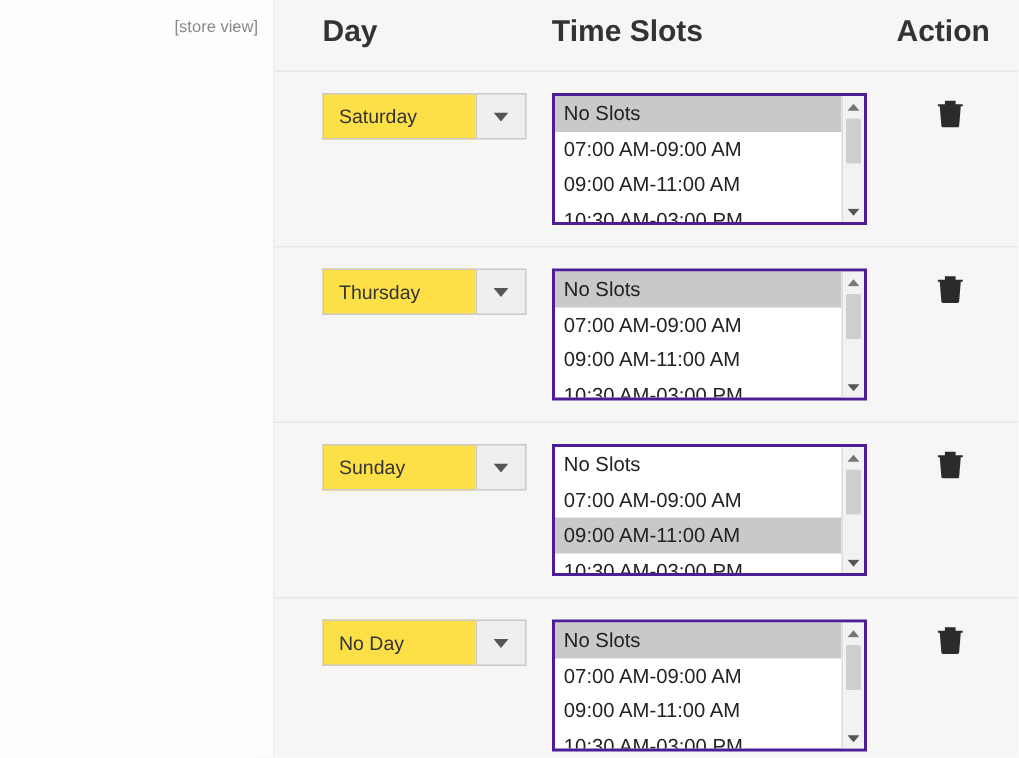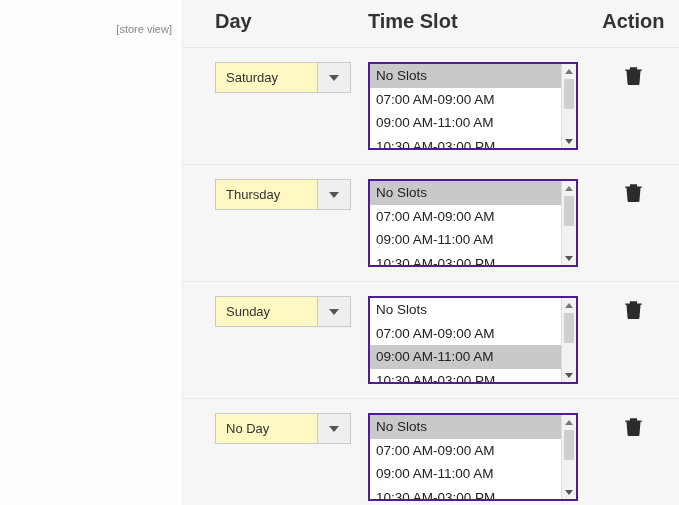--- a/index.html
+++ b/index.html
@@ -1,32 +1,32 @@
 <!DOCTYPE html>
 <html><head>
   <meta charset="utf-8">
   <style>
     * { box-sizing: border-box; margin: 0; padding: 0; }
     body { font-family: Arial, Helvetica, sans-serif; background: #fdfdfd; width: 679px; height: 505px; overflow: hidden; }
     .layout { display: flex; }
     .label-col { width: 182px; padding: 10px 10px 0 6px; text-align: right; }
     .setting-title { color: #303030; font-size: 15px; font-weight: 600; line-height: 1.25; }
-    .scope { color: #888; font-size: 11px; margin-top: 13px; }
+    .scope { color: #888; font-size: 11px; margin-top: 2px; }
     .content-col { flex: 1; background: #f6f6f6; border-left: 1px solid #eee; }
     table { width: 100%; border-collapse: collapse; }
     thead th { text-align: left; font-weight: 600; font-size: 20px; color: #333; padding: 10px 10px 14px 32px; background: #f6f6f6; }
     thead th:nth-child(1) { width: 170px; }
     thead th:nth-child(2) { width: 230px; padding-left: 4px; }
-    thead th:nth-child(3) { width: 80px; text-align: center; padding-left: 0; }
+    thead th:nth-child(3) { width: 80px; text-align: left; padding-left: 0; }
     tbody tr { border-top: 1px solid #e7e7e7; }
     tbody td { padding: 14px 10px 14px 32px; vertical-align: top; }
     tbody td:nth-child(2) { padding-left: 4px; }
     tbody td:nth-child(3) { text-align: center; padding-left: 0; padding-top: 18px; }
     .select-wrap { display: flex; width: 136px; }
-    .select-text { flex: 1; background: #fef9c3; border: 1px solid #c9c9c9; border-right: none; padding: 7px 10px; font-size: 13px; color: #333; }
+    .select-text { flex: 1; background: #fde047; border: 1px solid #c9c9c9; border-right: none; padding: 7px 10px; font-size: 13px; color: #333; }
     .select-btn { width: 34px; background: #efefef; border: 1px solid #c9c9c9; display: flex; align-items: center; justify-content: center; cursor: pointer; }
     .select-btn svg { width: 10px; height: 6px; }
     .listbox { width: 210px; border: 2px solid #4c1d95; background: #fff; position: relative; }
     .listbox-inner { height: 84px; overflow: hidden; position: relative; padding-right: 15px; }
     .option { padding: 2px 6px; font-size: 13.5px; color: #222; line-height: 1.45; white-space: nowrap; cursor: pointer; }
     .option.selected { background: #c9c9c9; }
     .scroll-track { position: absolute; right: 0; top: 0; bottom: 0; width: 15px; background: #f2f2f2; border-left: 1px solid #ddd; }
     .scroll-up, .scroll-down { height: 14px; display: flex; align-items: center; justify-content: center; }
     .scroll-up svg, .scroll-down svg { width: 8px; height: 5px; }
     .scroll-thumb { position: absolute; left: 2px; right: 2px; top: 15px; height: 30px; background: #cfcfcf; border-radius: 1px; }
@@ -38,21 +38,21 @@
 
 <div class="layout">
   <div class="label-col">
     <div class="scope">[store view]</div>
   </div>
   <div class="content-col">
     <table>
       <thead>
         <tr>
           <th>Day</th>
-          <th>Time Slot</th>
+          <th>Time Slots</th>
           <th>Action</th>
         </tr>
       </thead>
       <tbody id="rows-body">
           <tr>
             <td>
               <div class="select-wrap">
                 <div class="select-text">Saturday</div>
                 <div class="select-btn">
                   <svg viewBox="0 0 10 6">

